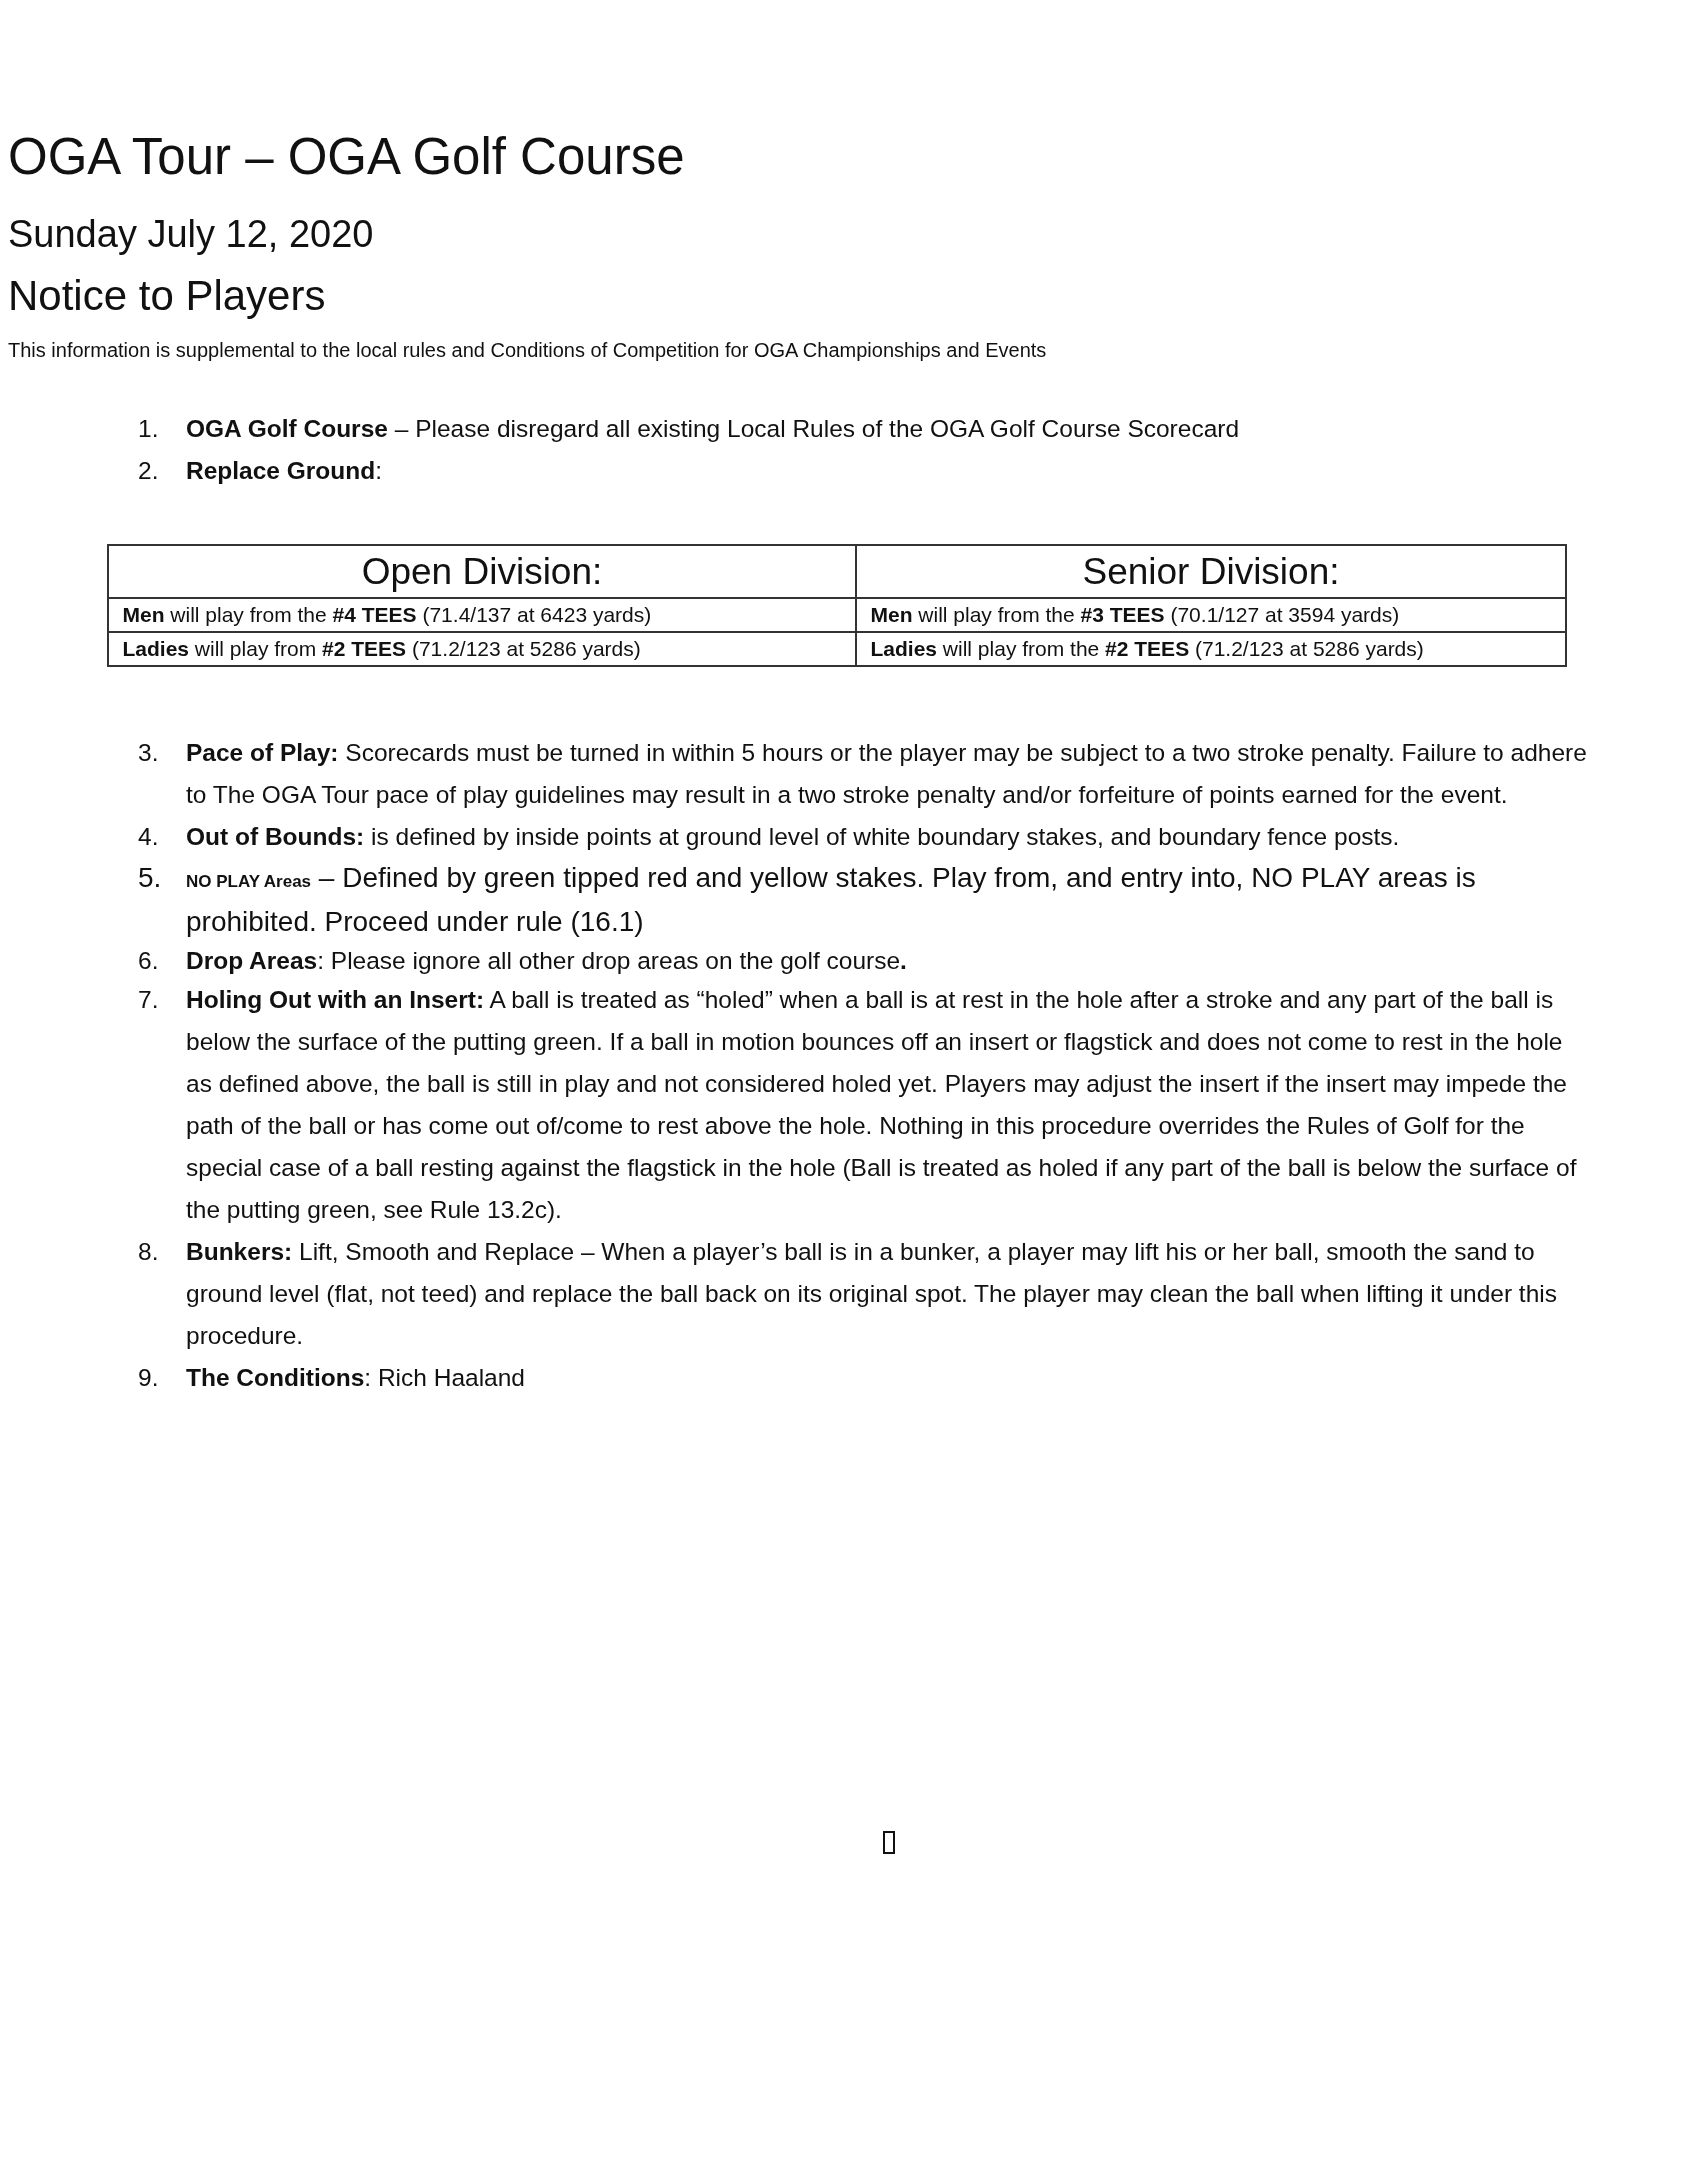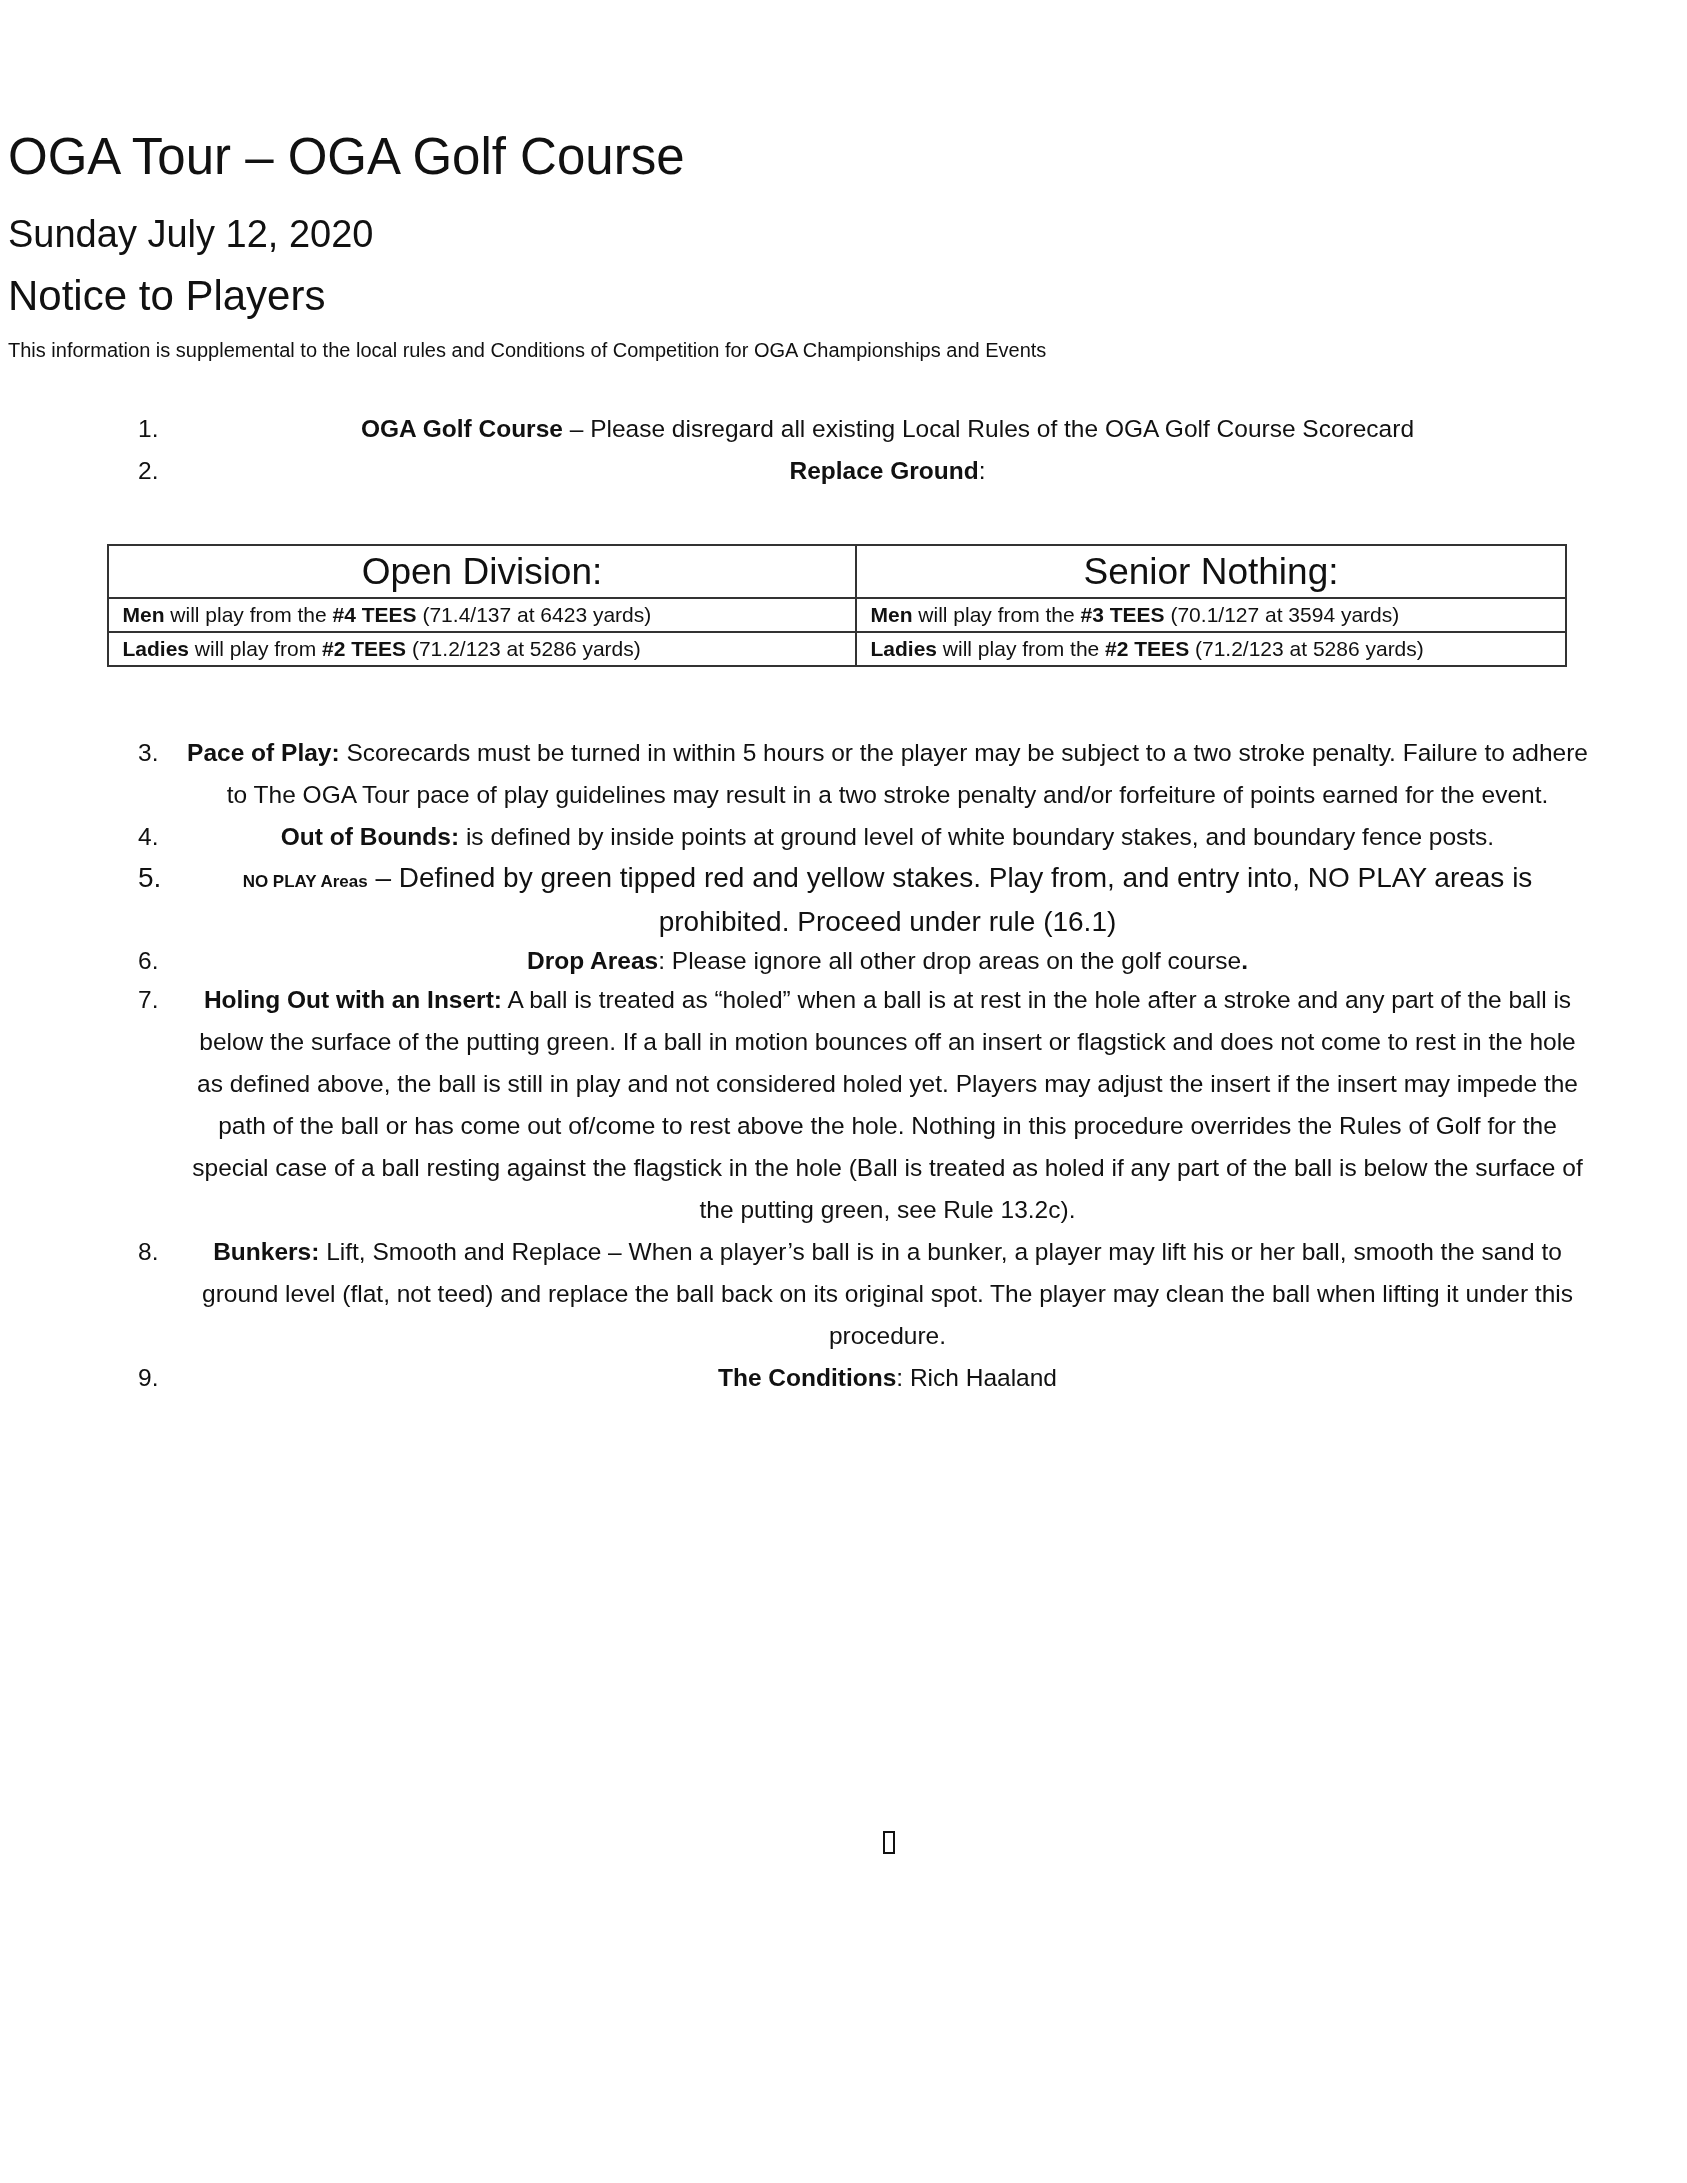--- a/index.html
+++ b/index.html
@@ -6,21 +6,21 @@
   body { width:1687px; height:2183px; position:relative; overflow:hidden;
          font-family:"Liberation Sans", sans-serif; color:#111111; }
   .center { position:absolute; left:8px; width:1687px; text-align:left; white-space:nowrap; }
   #title { top:127px; font-size:51px; }
   #date { top:213px; font-size:38px; }
   #notice { top:272px; font-size:42px; }
   #subtitle { top:339px; font-size:20px; }
 
   .item { position:absolute; left:138px; width:1451px; font-size:24.5px; line-height:42px; }
   .item .num { position:absolute; left:0; top:0; }
-  .item .body { margin-left:48px;text-align:center; }
+  .item .body { margin-left:48px; }
   .item b { font-weight:bold; }
   .item.big { font-size:28px; line-height:40px; }
 
   table.tees { position:absolute; left:107px; top:544px; width:1460px; border-collapse:collapse; }
   table.tees td, table.tees th { border:2.5px solid #333; padding:0 13.5px; font-size:21px; white-space:nowrap; }
   table.tees th { height:51px; font-size:37px; font-weight:normal; }
   table.tees td { height:32px; text-align:left; }
   table.tees .c1 { width:719px; }
 
   #tofu { position:absolute; left:883px; top:1831px; width:8.4px; height:19.4px; border:2.5px solid #111; }
@@ -39,21 +39,21 @@
 </div>
 <div class="item" style="top:450px">
   <span class="num">2.</span>
   <div class="body"><b>Replace Ground</b><span>:</span></div>
 </div>
 
 <table class="tees">
   <tbody>
       <tr>
     <th class="c1">Open Division:</th>
-    <th>Senior Nothing:</th>
+    <th>Senior Division:</th>
   </tr>
   <tr>
     <td class="c1"><b>Men</b><span> will play from the </span><b>#4 TEES</b><span> (71.4/137 at 6423 yards)</span></td>
     <td><b>Men</b><span> will play from the </span><b>#3 TEES</b><span> (70.1/127 at 3594 yards)</span></td>
   </tr>
   <tr>
     <td class="c1"><b>Ladies</b><span> will play from </span><b>#2 TEES</b><span> (71.2/123 at 5286 yards)</span></td>
     <td><b>Ladies</b><span> will play from the </span><b>#2 TEES</b><span> (71.2/123 at 5286 yards)</span></td>
   </tr>
 </tbody>

